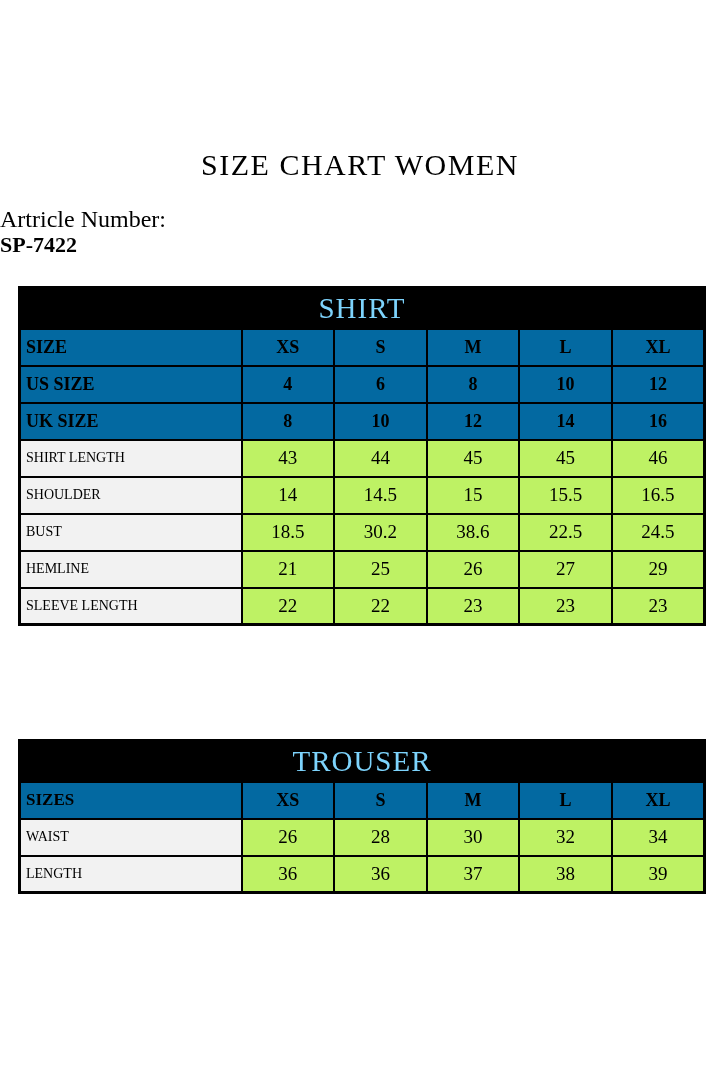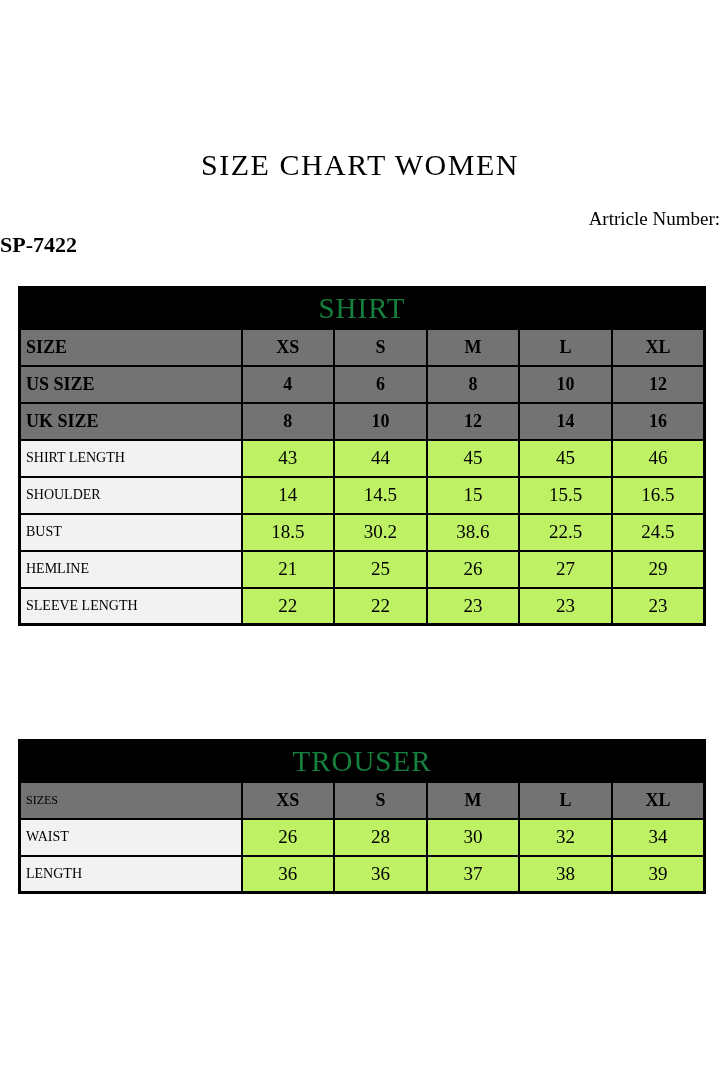--- a/index.html
+++ b/index.html
@@ -17,22 +17,22 @@
     margin: 0;
     padding-top: 148px;
     text-align: center;
     font-size: 30px;
     font-weight: 400;
     letter-spacing: 1.5px;
     line-height: 34px;
   }
   .article-label {
     margin-top: 26px;
-    text-align: right;
-    font-size: 19px;
+    text-align: left;
+    font-size: 24px;
     line-height: 22px;
   }
   .article-number {
     margin-top: 2px;
     text-align: left;
     font-size: 22px;
     font-weight: 700;
     line-height: 26px;
   }
 
@@ -44,44 +44,44 @@
     border: 3px solid #000000;
   }
   table.shirt { margin-top: 28px; }
   table.trouser { margin-top: 113px; }
 
   col.c-label { width: 222px; }
   col.c-val   { width: 92.6px; }
 
   th.band {
     background: #000000;
-    color: #15803d;
+    color: #7dd3fc;
     height: 41px;
     font-size: 29px;
     font-weight: 400;
     letter-spacing: 1px;
     text-align: center;
     border: 2px solid #000000;
     padding: 0;
   }
   td {
     border: 2px solid #000000;
     height: 37px;
     text-align: center;
     vertical-align: middle;
     padding: 0;
   }
   td.lbl {
     text-align: left;
     padding-left: 5px;
     background: #f2f2f2;
   }
-  tr.size-row td { background: #737373; font-weight: 700; font-size: 18px; margin-left: 32px; }
+  tr.size-row td { background: #0369a1; font-weight: 700; font-size: 18px; margin-left: 32px; }
   tr.size-row td.lbl { font-size: 18px; }
-  tr.size-row td.lbl.lbl-regular { font-weight: 400; font-size: 12px; }
+  tr.size-row td.lbl.lbl-regular { font-weight: 700; font-size: 17px; }
   tr.measure-row td { background: #bef264; font-weight: 400; font-size: 19px; }
   tr.measure-row td.lbl { background: #f2f2f2; font-size: 14px; }
 
   .note {
     margin: 20px 0 0 18px;
     font-size: 15.5px;
     line-height: 18px;
   }
 </style>
 </head>

